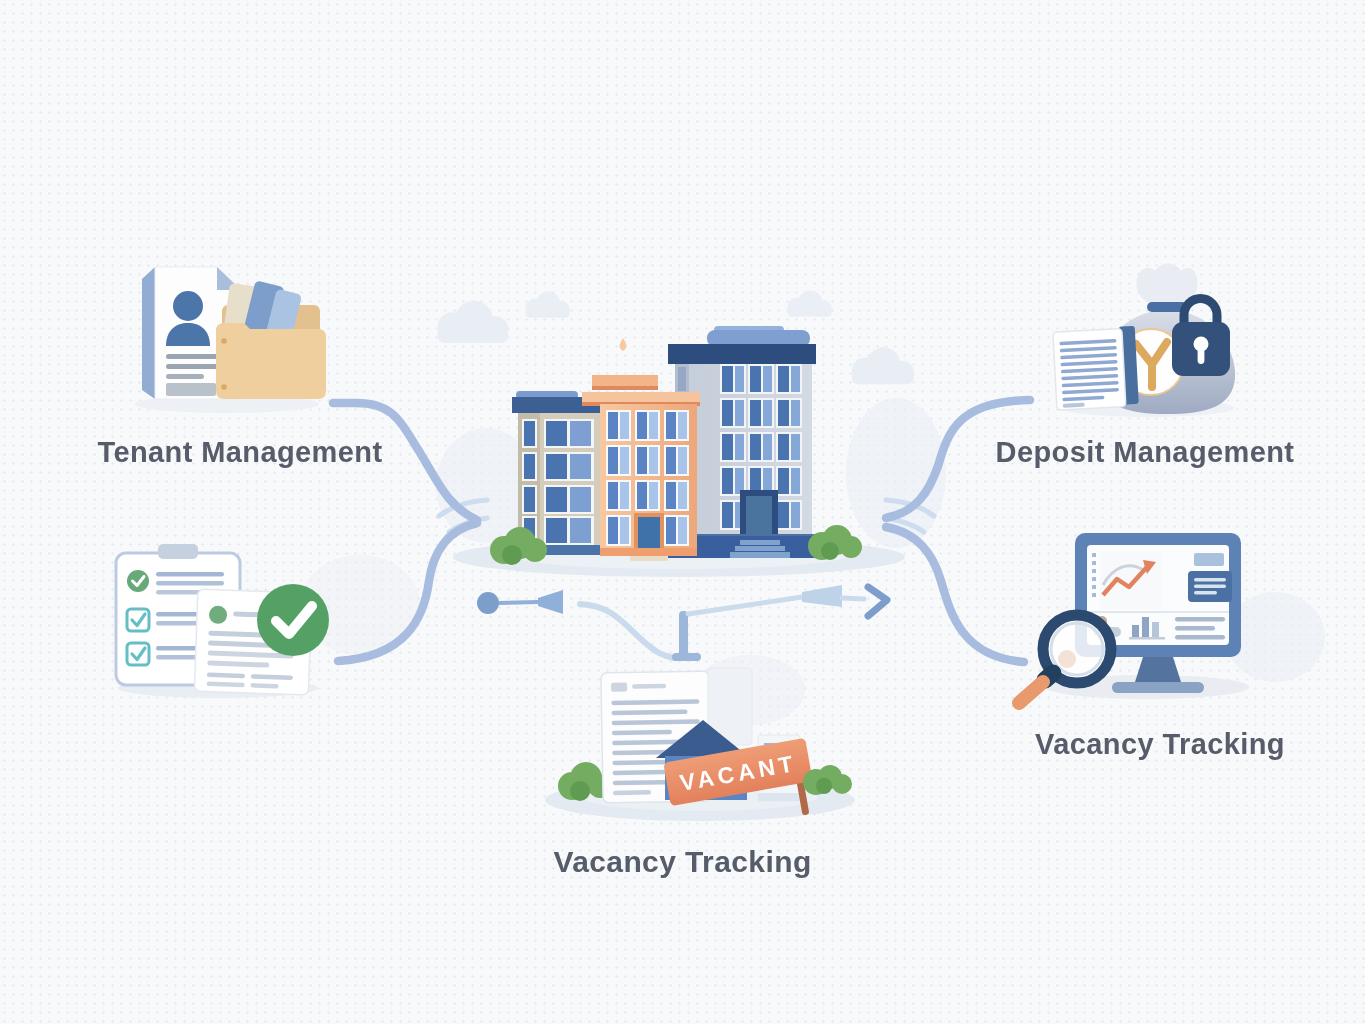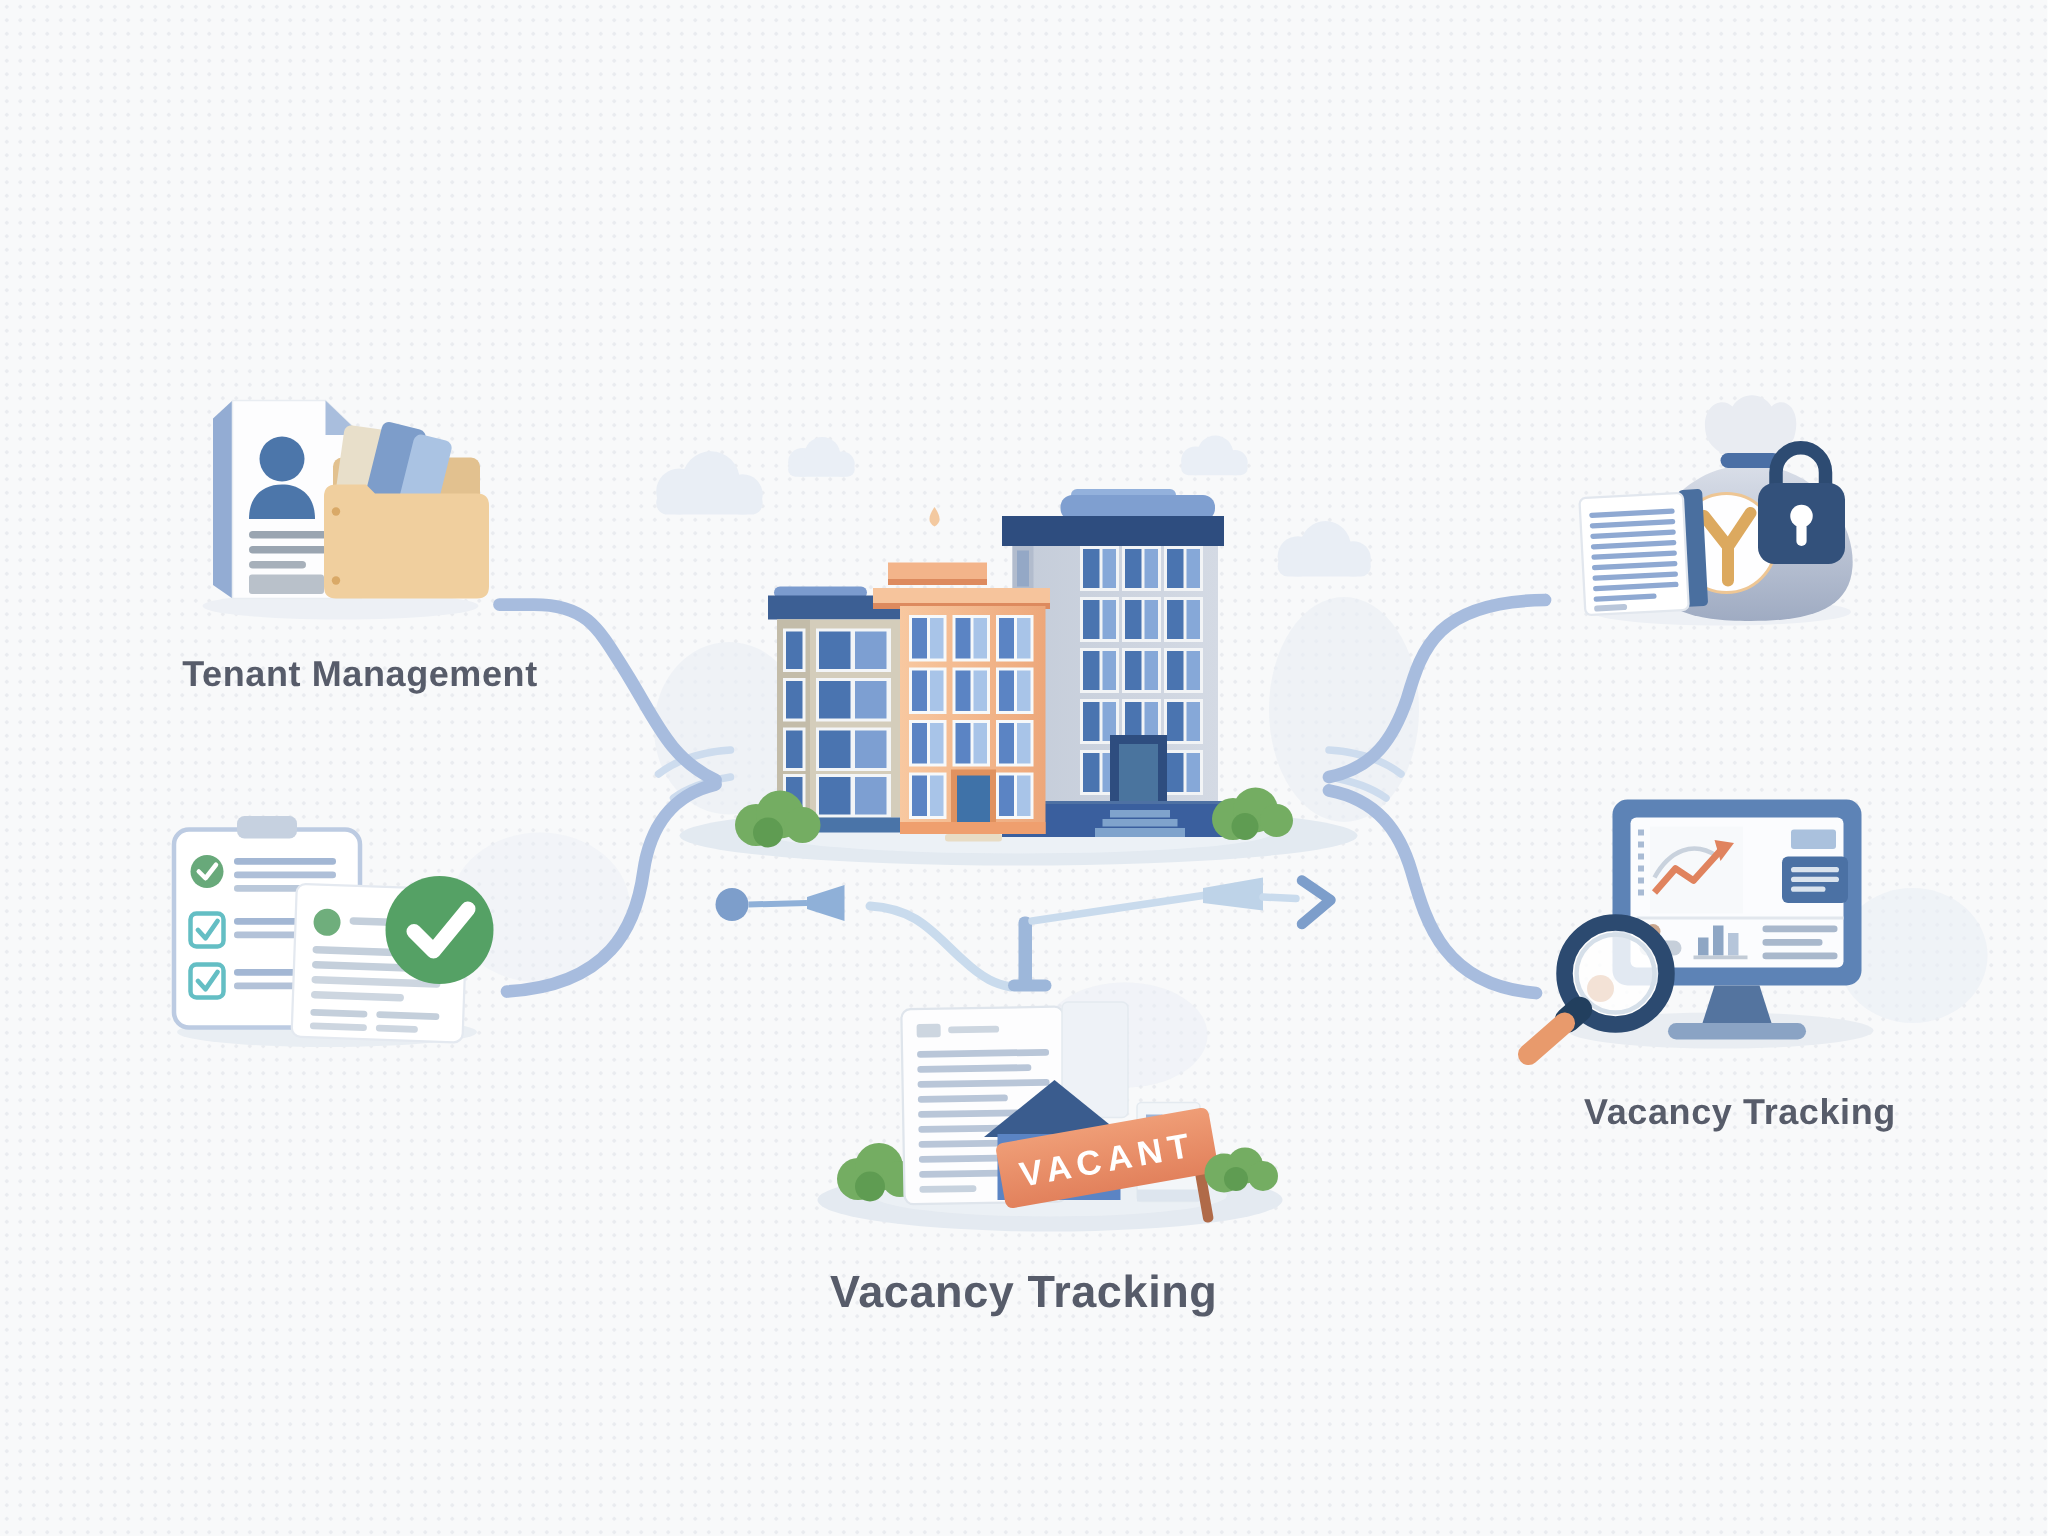--- a/index.html
+++ b/index.html
@@ -10,21 +10,21 @@
     background-size:9px 9px;
     font-family:"Liberation Sans", sans-serif;
   }
   .abs{position:absolute;}
   svg{display:block;overflow:visible;}
   svg text{font-family:"Liberation Sans", sans-serif;}
   .blob{position:absolute;background:#e9eef5;border-radius:50%;}
   .feature{position:absolute;}
   .label{
     position:absolute;left:50%;transform:translateX(-50%);
-    white-space:nowrap;font-weight:600;font-size:24px;color:#575c6a;
+    white-space:nowrap;font-weight:600;font-size:29px;color:#575c6a;
     letter-spacing:.4px;
   }
   .label.big{font-size:30px;}
 </style>
 </head>
 <body>
 
 <div class="stage">
 
   <div class="blob" style="left:436px;top:428px;width:100px;height:115px;opacity:.65"></div>
@@ -392,20 +392,21 @@
             <rect x="13" y="105" width="57" height="3.5" rx="1.7"></rect>
           <rect x="13" y="112" width="57" height="3.5" rx="1.7"></rect>
             <rect x="13" y="119" width="57" height="3.5" rx="1.7"></rect>
           <rect x="13" y="126" width="57" height="3.5" rx="1.7"></rect>
             <rect x="13" y="133" width="57" height="3.5" rx="1.7"></rect>
           <rect x="13" y="140" width="42" height="3.5" rx="1.7"></rect>
         </g>
         <rect x="13" y="146" width="22" height="4" rx="2" fill="#b9c6da"></rect>
       </g>
     </svg>
+    <div class="label" style="top:186px">Deposit Management</div>
   </div>
 
   <div class="feature" style="left:985px;top:522px;width:350px;height:240px">
     <svg class="abs" style="left:10px;top:5px" width="260" height="178" viewBox="0 0 260 178">
       <ellipse cx="152" cy="160" rx="102" ry="12" fill="#e9edf2"></ellipse>
       <rect x="80" y="6" width="166" height="124" rx="10" fill="#5d83b6"></rect>
       <rect x="92" y="18" width="142" height="100" rx="4" fill="#fbfcfe"></rect>
       <g fill="#a9bbd4">
         <rect x="97" y="26" width="4" height="4"></rect>
           <rect x="97" y="34" width="4" height="4"></rect>

